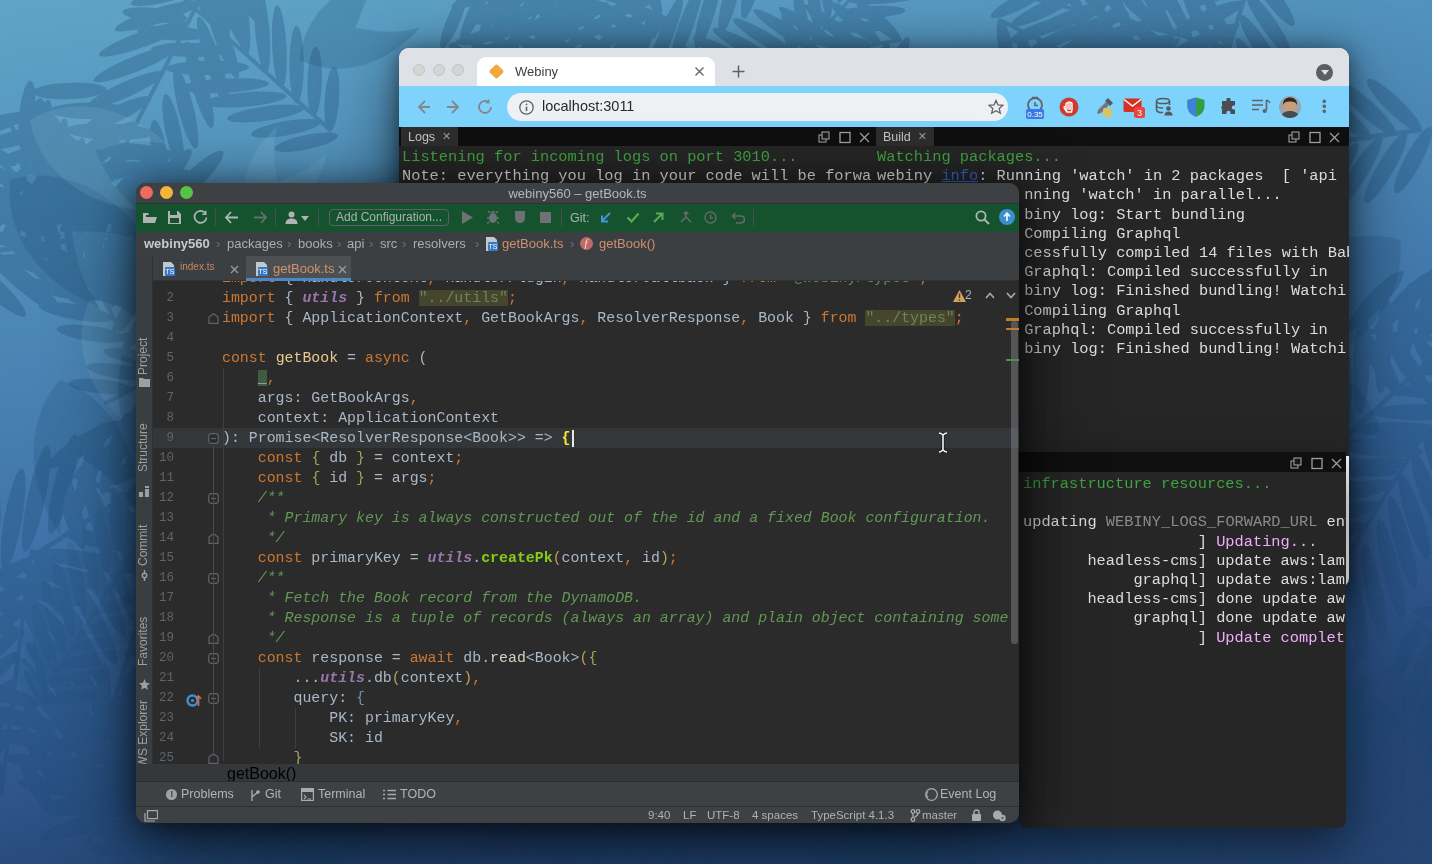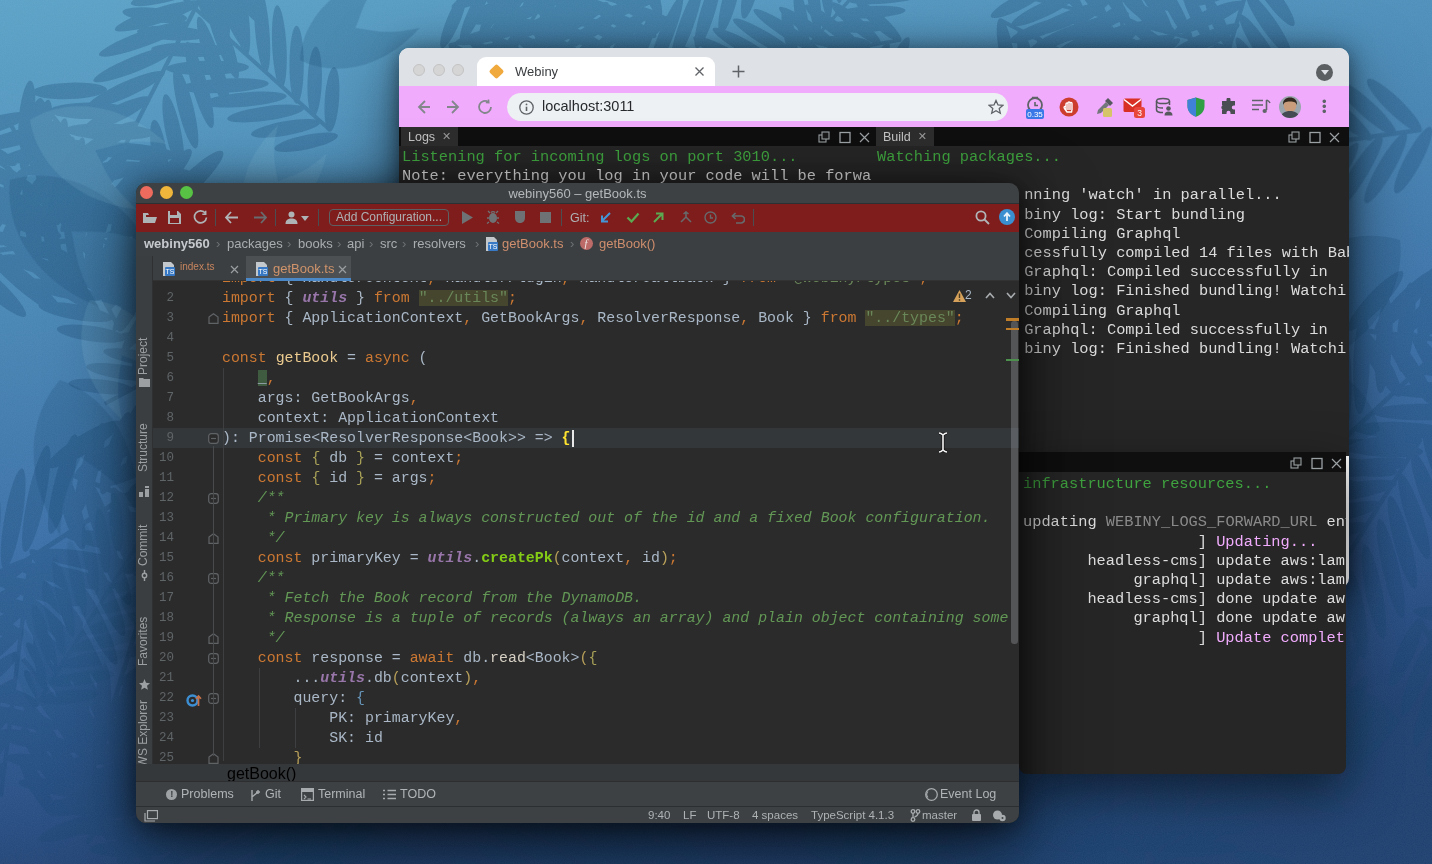--- a/index.html
+++ b/index.html
@@ -7,40 +7,40 @@
   body { font-family:"Liberation Sans", sans-serif; position:relative; }
   .abs { position:absolute; }
   
   #wall { position:absolute; left:0; top:0; width:1432px; height:864px; }
   
   #browser { position:absolute; left:399px; top:48px; width:950px; height:540px;
     border-radius:10px; background:#fff; box-shadow:0 25px 70px rgba(0,0,0,.55), 0 4px 18px rgba(0,0,0,.35), 0 0 30px rgba(0,0,0,.25); }
   #tabbar { position:absolute; left:0; top:0; width:950px; height:38px; background:#dee1e6; border-radius:10px 10px 0 0; }
   .tl { position:absolute; top:15.5px; width:12px; height:12px; border-radius:50%; background:#d5d5d5; border:0.5px solid #c3c3c3;}
   #tab { position:absolute; left:78px; top:9px; width:238px; height:29px; background:#fff; border-radius:9px 9px 0 0; }
-  #toolbar { position:absolute; left:0; top:38px; width:950px; height:41px; background:#f0abfc; }
+  #toolbar { position:absolute; left:0; top:38px; width:950px; height:41px; background:#7dd3fc; }
   #urlpill { position:absolute; left:108px; top:7px; width:501px; height:28px; border-radius:14px; background:#eef1f3; }
   
   .panel { position:absolute; background:#262626; overflow:hidden; }
   .phead { position:absolute; left:0; top:0; right:0; height:19px; background:#0f0f0f; }
   .ptab { position:absolute; top:0; height:19px; background:#2d2d2d; color:#c4c4c4; font-size:12.5px;
     display:flex; align-items:center; padding:8px 7px; gap:7px; font-family:"Liberation Sans",sans-serif;}
   .ptab .x { color:#9a9a9a; font-size:11px; }
   .picons { position:absolute; top:3px; color:#a7abad; }
   .tline { position:absolute; white-space:pre; font-family:"Liberation Mono",monospace;
     font-size:15.33px; line-height:19.2px; color:#dcdcdc; letter-spacing:0.0px; }
   .tg { color:#3fa33f; } .tor { color:#f0abfc; } .tgr { color:#8a8a8a;margin-top:20px; }
   .tb { color:#3565c9; text-decoration:underline; }
   
   #ide { position:absolute; left:136px; top:183px; width:883px; height:640px; border-radius:10px;
     background:#2b2b2b; box-shadow:0 30px 80px rgba(0,0,0,.6), 0 6px 24px rgba(0,0,0,.4), 0 0 40px rgba(0,0,0,.3); overflow:hidden; }
   #ititle { position:absolute; left:0; top:0; width:883px; height:21px; background:#3e4143; border-bottom:1px solid #2d3032; }
   .ilight { position:absolute; top:3.4px; width:13px; height:13px; border-radius:50%; }
   #ititle .t { position:absolute; left:0; right:0; top:3px; text-align:center; color:#b4b8ba; font-size:13px; }
-  #itool { position:absolute; left:0; top:21px; width:883px; height:28px; background:#7f1d1d; }
+  #itool { position:absolute; left:0; top:21px; width:883px; height:28px; background:#14532d; }
   #ibread { position:absolute; left:0; top:49px; width:883px; height:24px; background:#3c3f41;
     color:#a9adb0; font-size:13px; }
   #itabs { position:absolute; left:0; top:73px; width:883px; height:25px; background:#3c3f41;
     border-bottom:1px solid #323232; }
   #istripe { position:absolute; left:0; top:73px; width:17px; height:508px; background:#3b3e40;
     border-right:1px solid #2e3032; }
   .vlabel { position:absolute; left:0; width:17px; color:#9da0a2; font-size:12px;
     writing-mode:vertical-rl; transform:rotate(180deg); text-align:center; }
   #ieditor { position:absolute; left:17px; top:98px; width:866px; height:483px; overflow:hidden;
     background:#2b2b2b; }
@@ -287,32 +287,33 @@
 <div class="panel" id="build" style="left:872px; top:127px; width:477px; height:329px;">
   <div class="phead"></div>
   <div class="ptab" style="left:4px;">Build <span class="x">✕</span></div>
   <div class="picons" style="left:416px;"><svg width="52" height="13" viewBox="0 0 52 13" fill="none" stroke="#9aa0a3" stroke-width="1.1">
 <rect x="1" y="4" width="7" height="7"></rect>
         <rect x="4" y="1" width="7" height="7" fill="#181818"></rect>
 <rect x="22" y="1.5" width="10" height="10" stroke-width="1.3"></rect>
 <path d="M42,2 L51,11 M51,2 L42,11" stroke-width="1.2"></path>
       </svg></div>
   <div class="tline tg" style="left:5px; top:21px;">Watching packages...</div>
+  <div class="tline" style="left:5px; top:40.2px;">webiny <span class="tb">info</span>: Running 'watch' in 2 packages  [ 'api</div>
   <div class="tline" style="left:5px; top:59.4px;">                nning 'watch' in parallel...</div>
   <div class="tline" style="left:5px; top:78.6px;">                biny log: Start bundling</div>
   <div class="tline" style="left:5px; top:97.8px;">                Compiling Graphql</div>
   <div class="tline" style="left:5px; top:117px;">                cessfully compiled 14 files with Babel.</div>
   <div class="tline" style="left:5px; top:136.2px;">                Graphql: Compiled successfully in</div>
   <div class="tline" style="left:5px; top:155.4px;">                biny log: Finished bundling! Watchi</div>
   <div class="tline" style="left:5px; top:174.6px;">                Compiling Graphql</div>
   <div class="tline" style="left:5px; top:193.8px;">                Graphql: Compiled successfully in</div>
   <div class="tline" style="left:5px; top:213px;">                biny log: Finished bundling! Watchi</div>
 </div>
 
-<div class="panel" id="infra" style="left:1019px; top:452px; width:327px; height:322px; border-radius:0 0 8px 8px; box-shadow:0 18px 50px rgba(0,0,0,.55);text-align:center;">
+<div class="panel" id="infra" style="left:1019px; top:452px; width:327px; height:376px; border-radius:0 0 8px 8px; box-shadow:0 18px 50px rgba(0,0,0,.55);text-align:center;">
   <div class="phead" style="height:20px; background:#0f0f0f;"></div>
   <div class="picons" style="left:271px; top:4px;"><svg width="52" height="13" viewBox="0 0 52 13" fill="none" stroke="#9aa0a3" stroke-width="1.1">
 <rect x="1" y="4" width="7" height="7"></rect>
         <rect x="4" y="1" width="7" height="7" fill="#181818"></rect>
 <rect x="22" y="1.5" width="10" height="10" stroke-width="1.3"></rect>
 <path d="M42,2 L51,11 M51,2 L42,11" stroke-width="1.2"></path>
       </svg></div>
   <div class="tline tg" style="left:4px; top:23px;">infrastructure resources...</div>
   <div class="tline" style="left:4px; top:61.4px;">updating <span class="tgr">WEBINY_LOGS_FORWARD_URL</span> env v</div>
   <div class="tline" style="left:4px; top:80.6px;">                   ] <span class="tor">Updating...</span></div>

